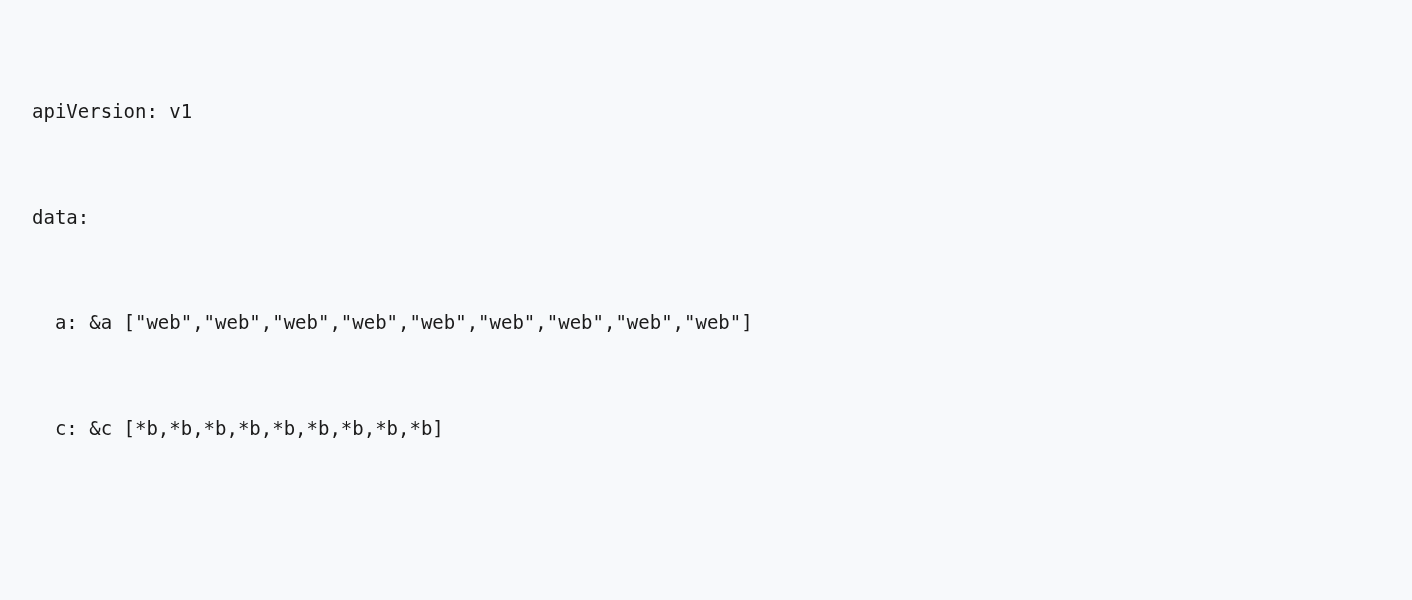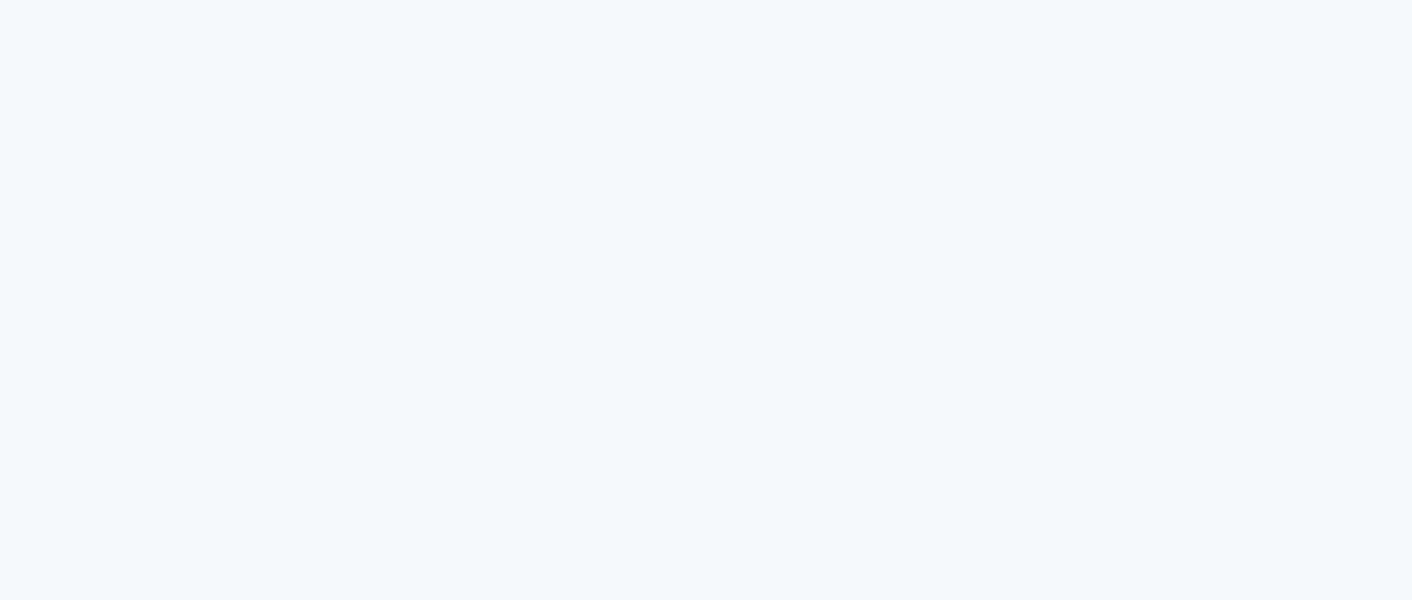--- a/index.html
+++ b/index.html
@@ -19,20 +19,24 @@
     }
     .line {
       display: block;
     }
     .indent-1 { padding-left: 2ch; }
   </style>
 </head>
 <body>
 
 <div class="code-block">
+  <span class="line">apiVersion: v1</span>
+  <span class="line">data:</span>
+  <span class="line indent-1">a: &amp;a ["web","web","web","web","web","web","web","web","web"]</span>
+  <span class="line indent-1">c: &amp;c [*b,*b,*b,*b,*b,*b,*b,*b,*b]</span>
   
   
   
   
   
   
   
   
   
   

